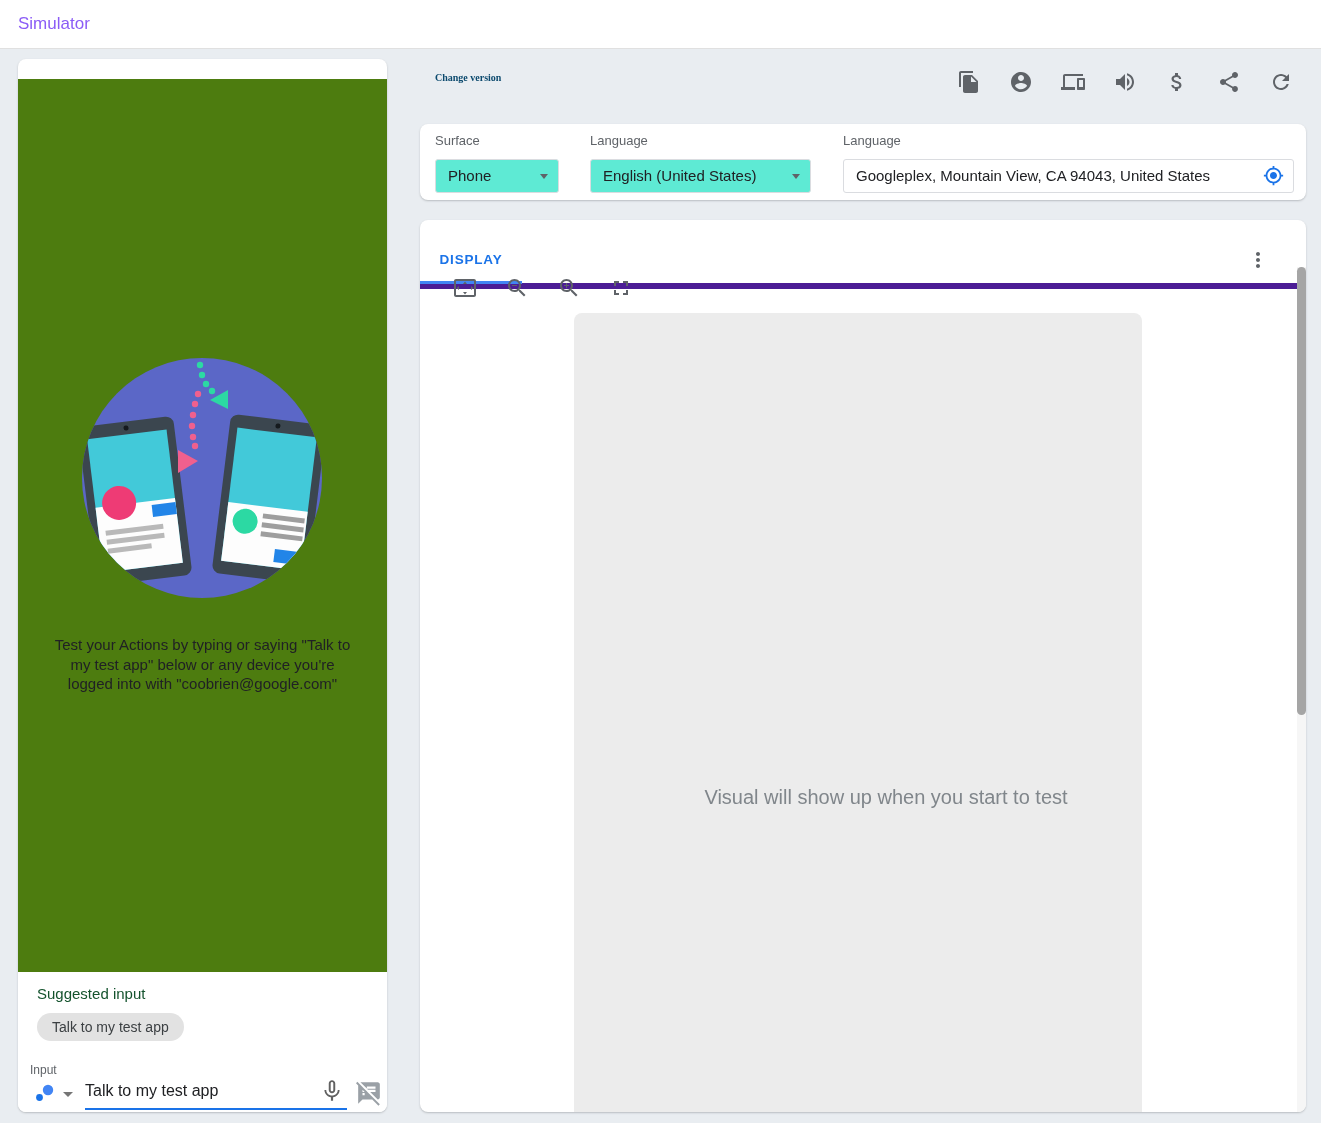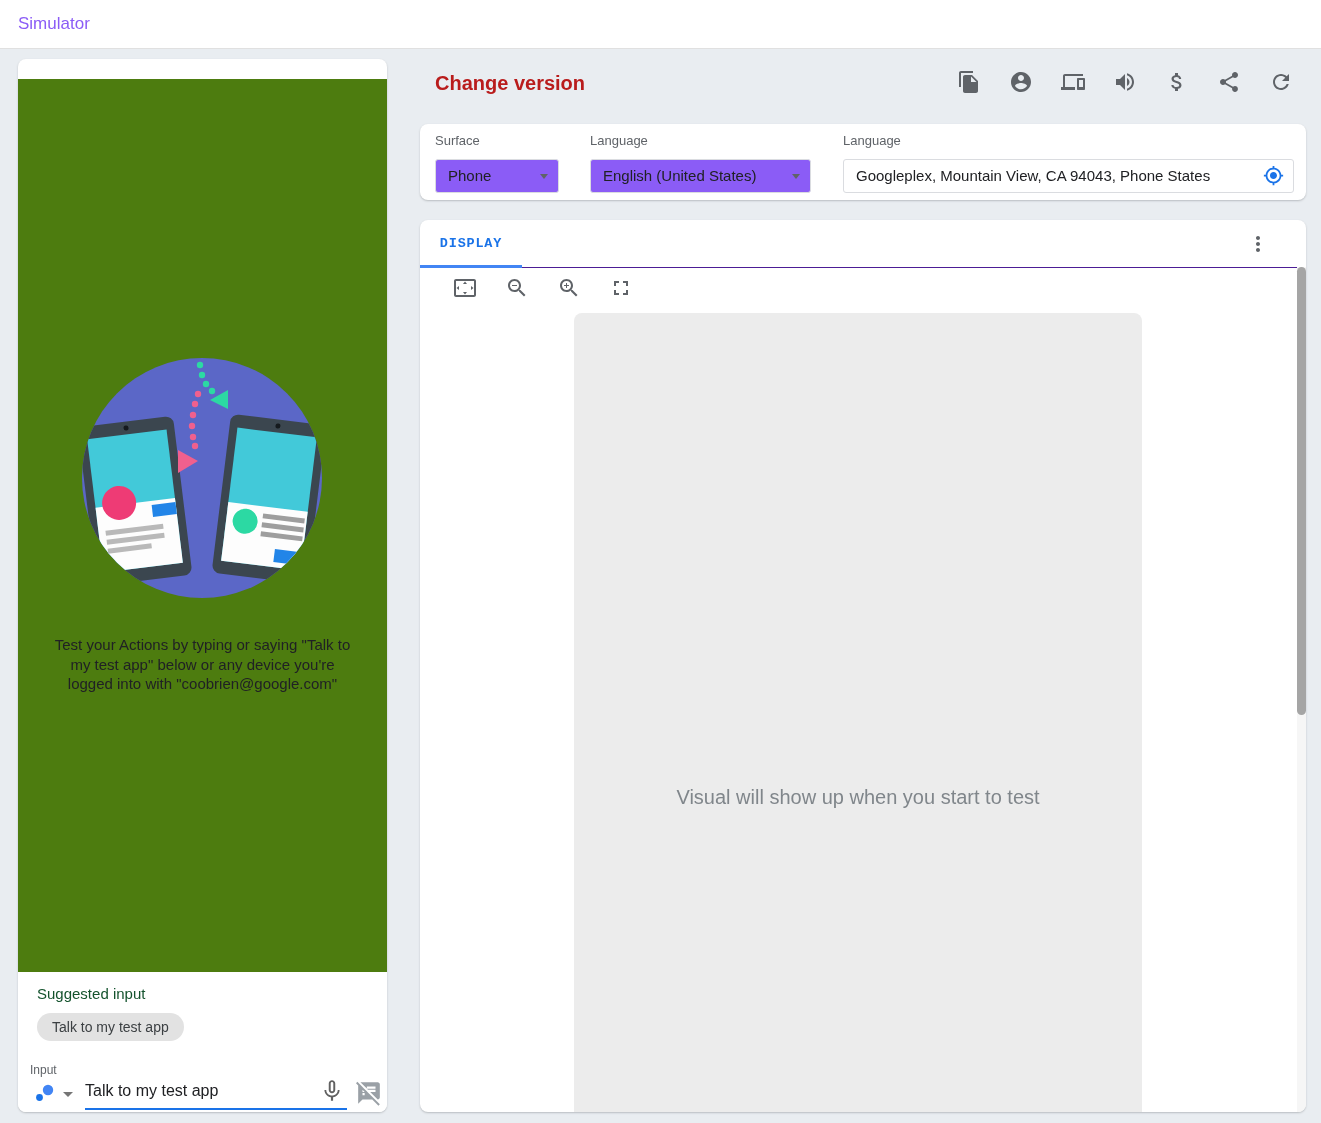--- a/index.html
+++ b/index.html
@@ -32,46 +32,46 @@
   .caret{position:absolute;width:0;height:0;border-left:5px solid transparent;
          border-right:5px solid transparent;border-top:5px solid #757575;}
   .assistant-sel .caret{left:30px;top:11px;}
   .text-field{position:absolute;left:67px;top:0;width:262px;height:30px;
               border-bottom:2px solid #1a73e8;font-size:16px;color:#202124;line-height:26px;cursor:text;}
   .mic{position:absolute;left:301px;top:0;width:26px;height:26px;fill:#616161;cursor:pointer;}
   .notes-off{position:absolute;left:338px;top:2px;width:26px;height:26px;fill:#9aa0a6;cursor:pointer;}
 
   
   .version-row{position:absolute;left:420px;top:59px;width:886px;height:46px;}
-  .change-version{position:absolute;left:15px;top:13px;font-size:20px;font-weight:bold;
-                  color:#b91c1c;cursor:pointer;text-decoration:none;}
+  .change-version{position:absolute;left:15px;top:13px;font-size:10px;font-weight:bold;
+                  color:#0c4a6e;cursor:pointer;text-decoration:none;font-family:Liberation Serif, serif;}
   .top-icons{position:absolute;right:13px;top:11px;display:flex;gap:28px;}
 
   .settings-card{position:absolute;left:420px;top:124px;width:886px;height:76px;background:#fff;
                  border-radius:8px;box-shadow:0 1px 2px rgba(60,64,67,.28);}
   .field-label{position:absolute;top:9px;font-size:13px;color:#5f6368;}
   .select{position:absolute;top:35px;height:32px;border:1px solid #dadce0;border-radius:3px;
-          background:#8b5cf6;font-size:15px;color:#202124;line-height:32px;padding-left:12px;cursor:pointer;}
+          background:#5eead4;font-size:15px;color:#202124;line-height:32px;padding-left:12px;cursor:pointer;}
   .select .caret{right:10px;top:14px;position:absolute;border-top-color:#5f6368;border-left-width:4.5px;border-right-width:4.5px;}
   .loc-input{position:absolute;top:35px;height:32px;border:1px solid #dadce0;border-radius:3px;
              background:#fff;font-size:15px;color:#202124;line-height:32px;padding-left:12px;cursor:text;}
   .loc-icon{position:absolute;right:9px;top:5px;width:21px;height:21px;fill:#1a73e8;cursor:pointer;}
 
   .display-card{position:absolute;left:420px;top:220px;width:886px;height:892px;background:#fff;
                 border-radius:8px;box-shadow:0 1px 2px rgba(60,64,67,.28);overflow:hidden;}
-  .tab-row{position:absolute;left:0;top:0;width:100%;height:47px;border-bottom:1px solid #4c1d95;font-family:Liberation Mono, monospace;}
+  .tab-row{position:absolute;left:0;top:16px;width:100%;height:47px;border-bottom:6px solid #4c1d95;}
   .tab{position:absolute;left:0;top:0;width:102px;height:47px;text-align:center;line-height:47px;
        font-size:13.5px;font-weight:bold;letter-spacing:.8px;color:#1a73e8;cursor:pointer;}
   .tab-underline{position:absolute;left:0;bottom:-1px;width:102px;height:3px;background:#4285f4;}
   .kebab{position:absolute;right:36px;top:12px;}
   .display-toolbar{position:absolute;left:33px;top:56px;display:flex;gap:28px;}
   .visual-area{position:absolute;left:154px;top:93px;width:568px;height:799px;background:#ececec;
                border-radius:8px 8px 0 0;}
   .visual-placeholder{position:absolute;left:0;top:473px;width:100%;text-align:center;
-                      font-size:20px;color:#80868b;}
+                      font-size:20px;color:#80868b;padding-left:28px;}
   .scroll-track{position:absolute;right:0;top:47px;width:9px;height:845px;background:#f6f6f6;}
   .scroll-thumb{position:absolute;right:0;top:0;width:9px;height:448px;background:#a5a5a5;
                 border-radius:4.5px;cursor:grab;}
 </style>
 </head>
 <body>
 
 <div class="app">
 
   <div class="header">
@@ -204,21 +204,21 @@
       <span>Phone</span>
       <span class="caret"></span>
     </div>
     <div class="field-label" style="left:170px">Language</div>
     <div class="select" style="left:170px;width:207px">
       <span>English (United States)</span>
       <span class="caret"></span>
     </div>
     <div class="field-label" style="left:423px">Language</div>
     <div class="loc-input" style="left:423px;width:437px">
-      <span>Googleplex, Mountain View, CA 94043, Phone States</span>
+      <span>Googleplex, Mountain View, CA 94043, United States</span>
       <svg class="loc-icon" viewBox="0 0 24 24">
           <path d="M12 8c-2.21 0-4 1.79-4 4s1.79 4 4 4 4-1.79 4-4-1.79-4-4-4zm8.94 3c-.46-4.17-3.77-7.48-7.94-7.94V1h-2v2.06C6.83 3.52 3.52 6.83 3.06 11H1v2h2.06c.46 4.17 3.77 7.48 7.94 7.94V23h2v-2.06c4.17-.46 7.48-3.77 7.94-7.94H23v-2h-2.06zM12 19c-3.87 0-7-3.13-7-7s3.13-7 7-7 7 3.13 7 7-3.13 7-7 7z"></path>
         </svg>
     </div>
   </div>
 
   <div class="display-card">
     <div class="tab-row">
       <div class="tab">
         <span>DISPLAY</span>

